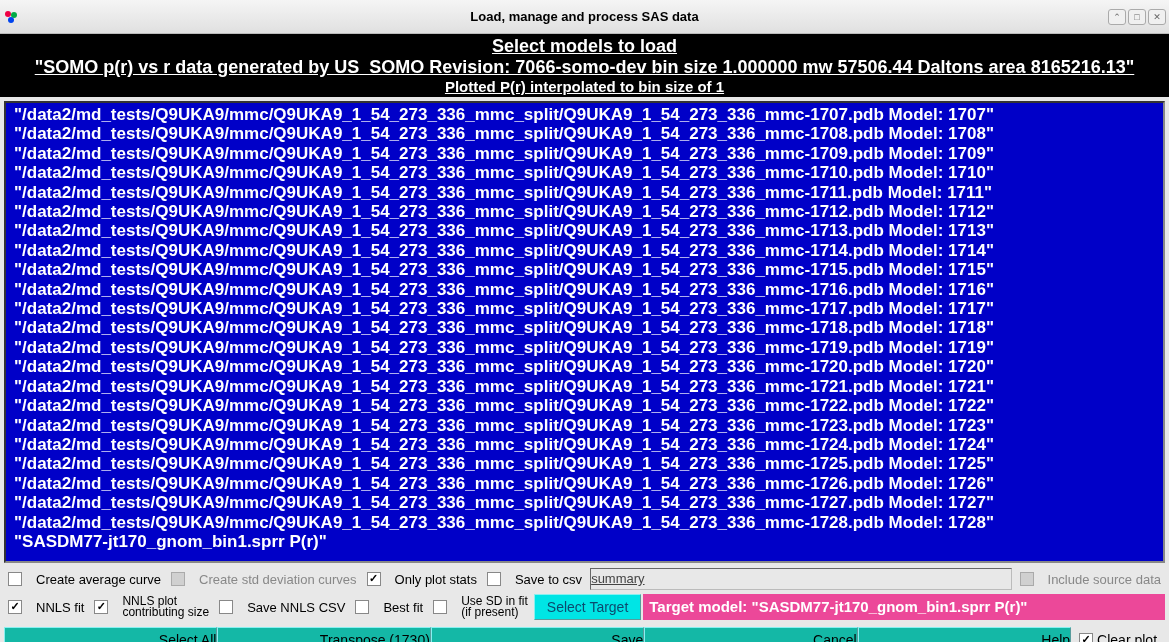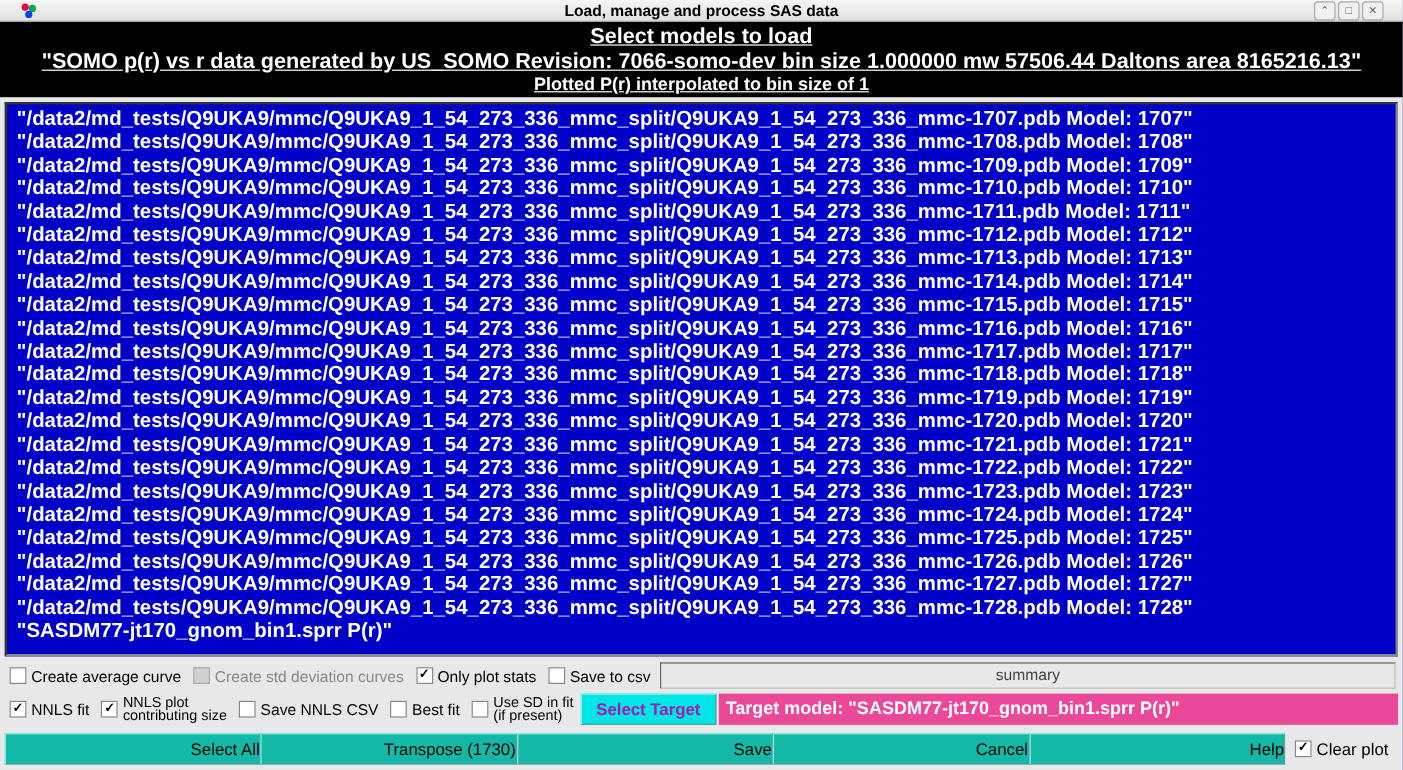--- a/index.html
+++ b/index.html
@@ -5,26 +5,26 @@
 * { box-sizing: border-box; margin: 0; padding: 0; }
 body {
   font-family: Arial, sans-serif;
   font-size: 13px;
   width: 1169px;
   height: 642px;
   background: #e8e8e8;
   overflow: hidden;
 }
 .titlebar {
-  height: 18px;
+  height: 34px;
   background: linear-gradient(to bottom, #f5f5f5, #e0e0e0);
   display: flex;
   align-items: center;
   border-bottom: 1px solid #bbb;
-  padding: 0 16px;
+  padding: 0 3px;
   position: relative;
 }
 .titlebar-icon {
   width: 16px; height: 16px;
   margin-right: 8px;
 }
 .titlebar-title {
   position: absolute;
   left: 50%;
   transform: translateX(-50%);
@@ -75,21 +75,21 @@
 .options-row {
   display: flex;
   align-items: center;
   height: 24px;
   margin: 4px 4px 0 4px;
   gap: 2px;
 }
 .opt {
   display: flex;
   align-items: center;
-  gap: 4px;
+  gap: 14px;
   padding: 0 4px;
   font-size: 13px;
   height: 22px;
 }
 .chk {
   width: 14px; height: 14px;
   border: 1px solid #888;
   background: #fff;
   display: inline-flex;
   align-items: center;
@@ -105,41 +105,41 @@
   content: "✓";
   color: #000;
   line-height: 1;
   position: relative;
   top: -1px;
 }
 .summary-field {
   flex: 1;
   border: 1px inset #bbb;
   background: #e8e8e8;
-  text-align: center;
+  text-align: left;
   height: 22px;
   line-height: 20px;
   color: #444;
   margin: 0 2px;
+  text-decoration: underline;
 }
 .second-row {
   display: flex;
   align-items: center;
   height: 28px;
   margin: 2px 4px 6px 4px;
   gap: 2px;
 }
 .select-target-btn {
   background: #00e5e5;
   border: 1px outset #88f0f0;
-  color: #a21caf;
+  color: #0c4a6e;
   padding: 4px 12px;
   font-size: 14px;
   height: 26px;
-  font-weight: bold;
 }
 .target-display {
   flex: 1;
   background: #ec4899;
   color: #fff;
   font-weight: bold;
   font-size: 15px;
   height: 26px;
   line-height: 26px;
   padding: 0 6px;
@@ -238,20 +238,24 @@
   </div>
   <div class="opt">
     <span class="chk checked"></span>
     <span>Only plot stats</span>
   </div>
   <div class="opt">
     <span class="chk"></span>
     <span>Save to csv</span>
   </div>
   <div class="summary-field">summary</div>
+  <div class="opt disabled-text">
+    <span class="chk disabled"></span>
+    <span>Include source data</span>
+  </div>
 </div>
 
 <div class="second-row">
   <div class="opt">
     <span class="chk checked"></span>
     <span>NNLS fit</span>
   </div>
   <div class="opt">
     <span class="chk checked"></span>
     <span class="nnls-plot-label">

